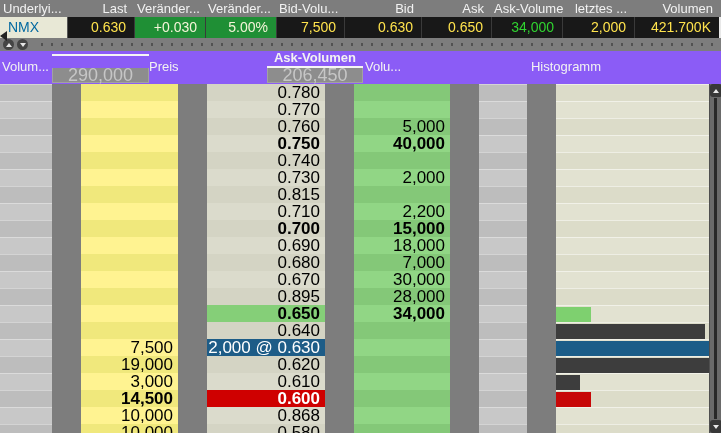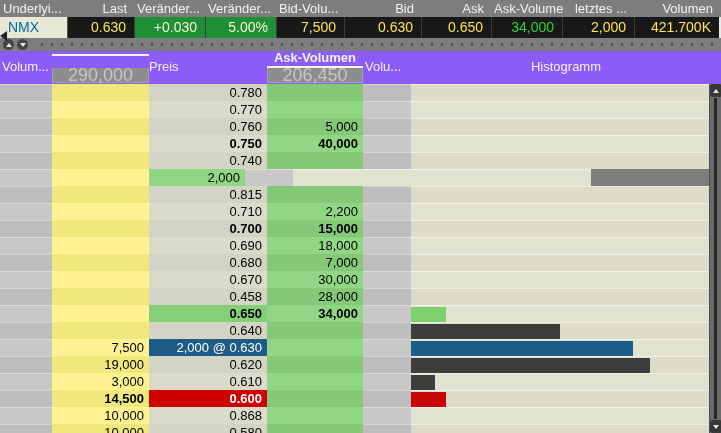--- a/index.html
+++ b/index.html
@@ -40,21 +40,21 @@
   .dc-price{width:118px;text-align:left;}
   .dc-askvol{width:96px;display:flex;flex-direction:column;justify-content:flex-end;padding-bottom:1px;}
   .dc-volR{width:48px;padding-left:2px;}
   .dc-hist{width:310px;text-align:center;}
   .col-head{font-weight:bold;text-align:center;border-bottom:2px solid #f5f5f5;padding-bottom:1px;white-space:nowrap;}
   .total-box{height:15px;background:#8d8d8d;border:1px solid #a2a2a2;border-top:none;
     color:#c6c6c6;text-align:center;font-size:18px;line-height:14px;}
 
   
   .ladder{position:relative;height:349px;overflow:hidden;background:#7d7d7d;}
-  .row{display:flex;height:17px;font-size:13px;line-height:17px;}
+  .row{display:flex;height:17px;font-size:17px;line-height:17px;gap:29px;}
   .row>div{box-sizing:border-box;flex:none;}
   .c-grayL{width:52px;border-top:1px solid rgba(255,255,255,.35);}
   .c-bid{width:97px;text-align:right;padding-right:5px;}
   .c-price{width:118px;text-align:right;padding-right:5px;color:#000;}
   .c-ask{width:96px;text-align:right;padding-right:5px;}
   .c-grayR{width:48px;border-top:1px solid rgba(255,255,255,.35);}
   .c-hist{width:298px;position:relative;border-top:1px solid rgba(255,255,255,.5);}
   .row:nth-child(odd) .c-grayL,.row:nth-child(odd) .c-grayR{background:#bdbdbd;}
   .row:nth-child(even) .c-grayL,.row:nth-child(even) .c-grayR{background:#c8c8c8;}
   .row:nth-child(odd) .c-bid{background:#f0e87c;}
@@ -182,20 +182,21 @@
         <div class="c-grayL"></div>
         <div class="c-bid"></div>
         <div class="c-price">0.740</div>
         <div class="c-ask"></div>
         <div class="c-grayR"></div>
         <div class="c-hist"></div>
       </div>
       <div class="row">
         <div class="c-grayL"></div>
         <div class="c-bid"></div>
+        <div class="c-price">0.730</div>
         <div class="c-ask">2,000</div>
         <div class="c-grayR"></div>
         <div class="c-hist"></div>
       </div>
       <div class="row">
         <div class="c-grayL"></div>
         <div class="c-bid"></div>
         <div class="c-price">0.815</div>
         <div class="c-ask"></div>
         <div class="c-grayR"></div>
@@ -237,21 +238,21 @@
         <div class="c-grayL"></div>
         <div class="c-bid"></div>
         <div class="c-price">0.670</div>
         <div class="c-ask">30,000</div>
         <div class="c-grayR"></div>
         <div class="c-hist"></div>
       </div>
       <div class="row">
         <div class="c-grayL"></div>
         <div class="c-bid"></div>
-        <div class="c-price">0.458</div>
+        <div class="c-price">0.895</div>
         <div class="c-ask">28,000</div>
         <div class="c-grayR"></div>
         <div class="c-hist"></div>
       </div>
       <div class="row">
         <div class="c-grayL"></div>
         <div class="c-bid bold"></div>
         <div class="c-price bold best-ask">0.650</div>
         <div class="c-ask bold">34,000</div>
         <div class="c-grayR"></div>

